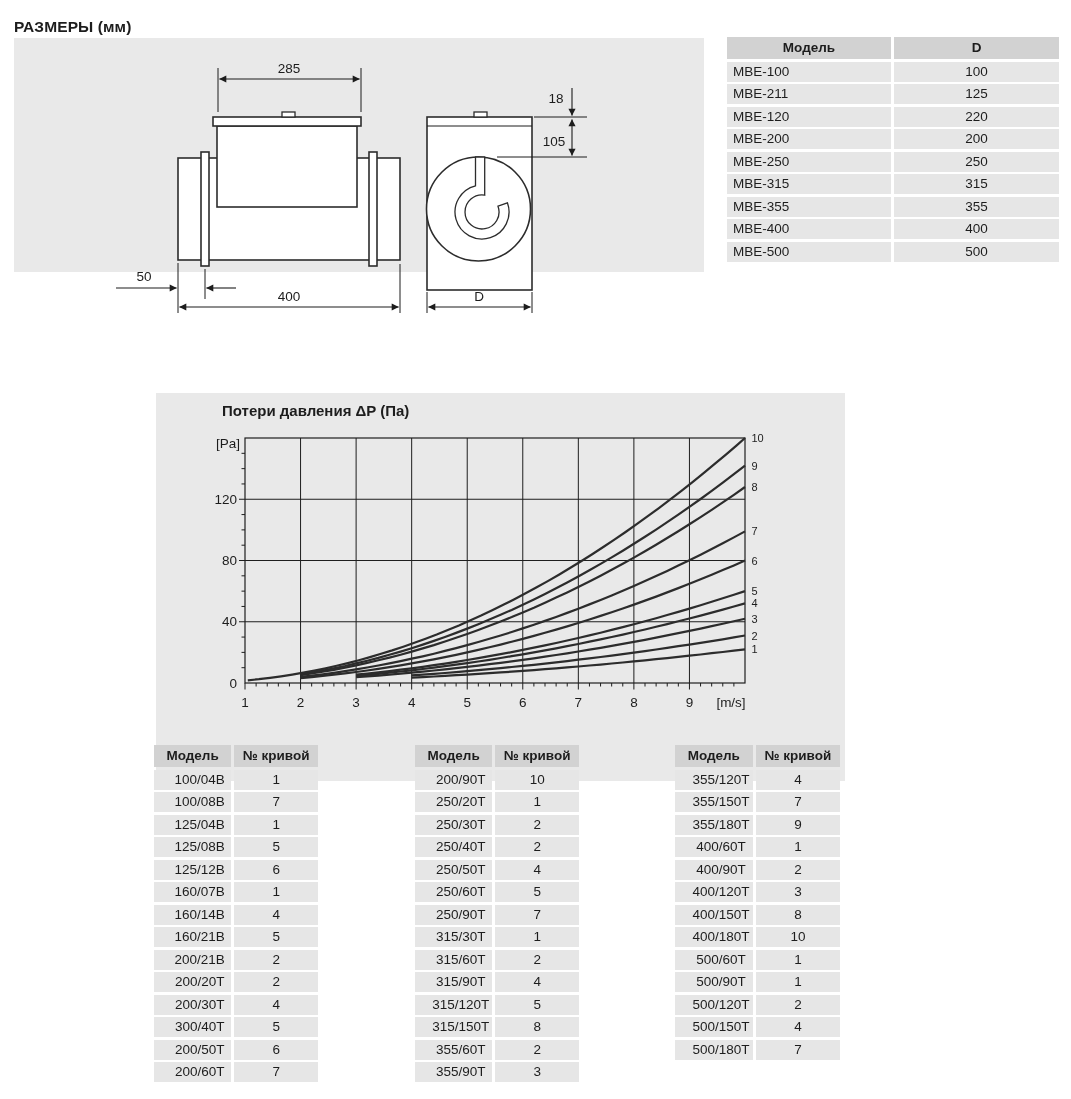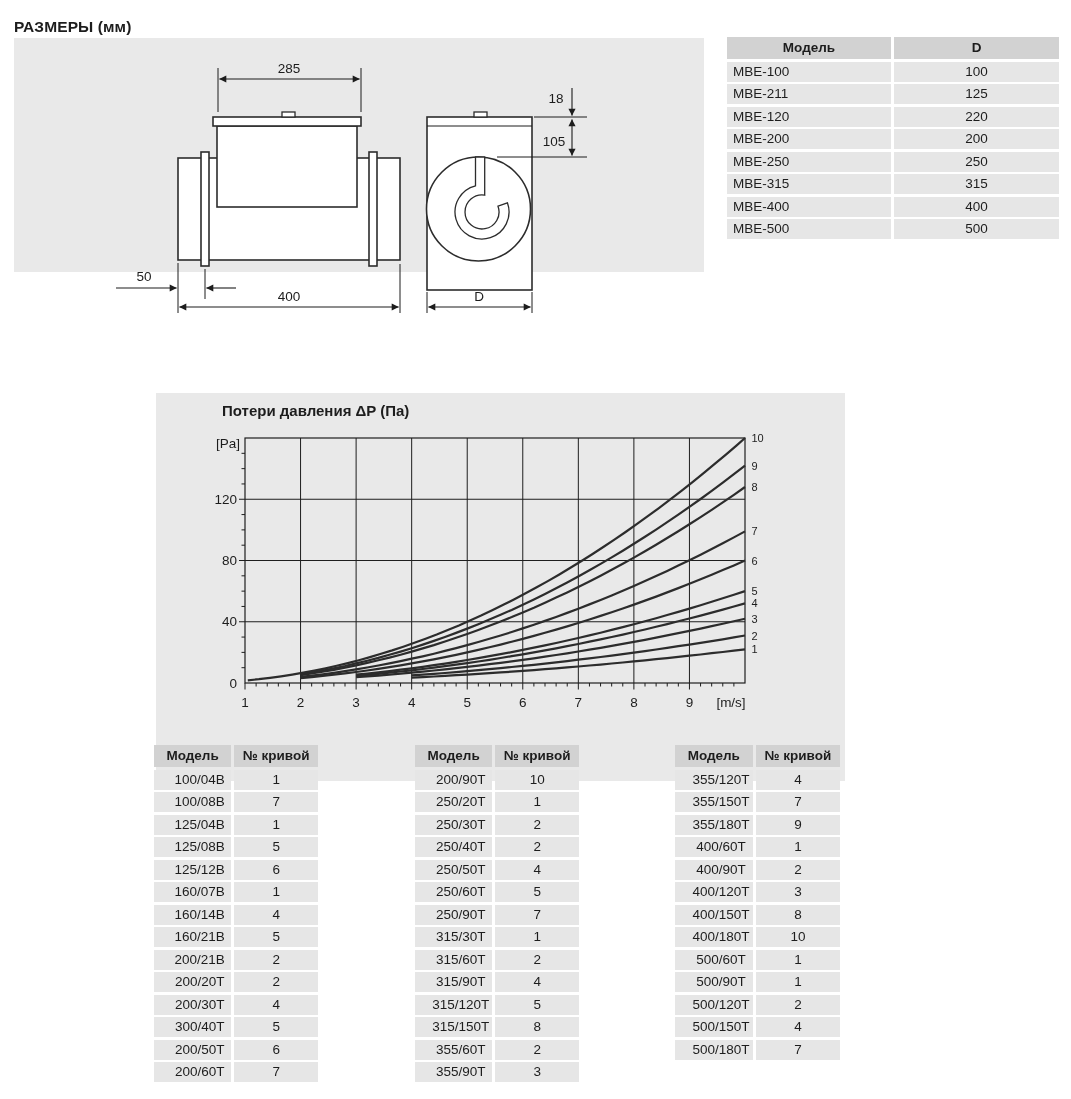--- a/index.html
+++ b/index.html
@@ -121,20 +121,24 @@
       <div class="tcell c1">МВЕ-200</div>
       <div class="tcell c2">200</div>
     </div>
     <div class="trow">
       <div class="tcell c1">МВЕ-250</div>
       <div class="tcell c2">250</div>
     </div>
     <div class="trow">
       <div class="tcell c1">МВЕ-315</div>
       <div class="tcell c2">315</div>
+    </div>
+    <div class="trow">
+      <div class="tcell c1">МВЕ-355</div>
+      <div class="tcell c2">355</div>
     </div>
     <div class="trow">
       <div class="tcell c1">МВЕ-400</div>
       <div class="tcell c2">400</div>
     </div>
     <div class="trow">
       <div class="tcell c1">МВЕ-500</div>
       <div class="tcell c2">500</div>
     </div>
   </div>

